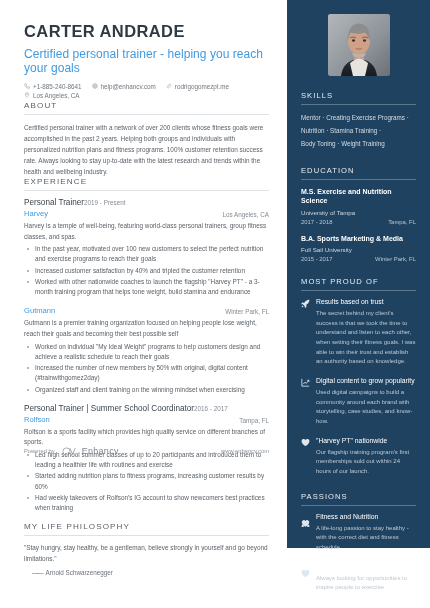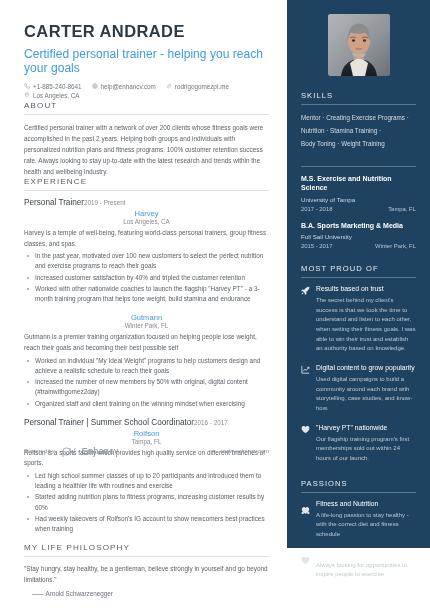--- a/index.html
+++ b/index.html
@@ -32,21 +32,21 @@
     padding-bottom: 4px;
   }
   .sec-rule { height: 1px; background: #dfe2e5; margin-bottom: 7px; }
 
   .about-text { font-size: 6.4px; line-height: 1.72; color: #5b6269; text-align: left; }
 
   .job { margin-bottom: 9px; }
   .job-head { display: flex; justify-content: flex-start; align-items: baseline; }
   .job-title { font-size: 8.2px; color: #3b444d; }
   .job-dates { font-size: 6.3px; color: #848b92; white-space: nowrap; }
-  .job-sub { display: flex; justify-content: space-between; align-items: center; margin-top: 2px; flex-direction: column; }
+  .job-sub { display: flex; justify-content: space-between; align-items: flex-end; margin-top: 2px; }
   .job-company { font-size: 7.6px; color: #3f9ae0; }
   .job-loc { font-size: 6.3px; color: #848b92; white-space: nowrap; }
   .job-desc { font-size: 6.4px; line-height: 1.65; color: #5b6269; margin-top: 3px; }
   .bullets { list-style: none; margin-top: 2px; }
   .bullets li {
     font-size: 6.4px; line-height: 1.6; color: #5b6269;
     padding-left: 11px; position: relative; margin-bottom: 1px;
   }
   .bullets li:before {
     content: ""; position: absolute; left: 3px; top: 4px;
@@ -264,20 +264,21 @@
       <div class="s-title">SKILLS</div>
       <div class="s-rule"></div>
       <div class="skills-text">
         <div>Mentor · Creating Exercise Programs ·</div>
         <div>Nutrition · Stamina Training ·</div>
         <div>Body Toning · Weight Training</div>
       </div>
     </div>
 
     <div class="s-sec">
+      <div class="s-title">EDUCATION</div>
       <div class="s-rule"></div>
 
       <div class="edu">
         <div class="edu-deg">M.S. Exercise and Nutrition Science</div>
         <div class="edu-school">University of Tampa</div>
         <div class="edu-meta">
           <span>2017 - 2018</span>
           <span>Tampa, FL</span>
         </div>
       </div>

